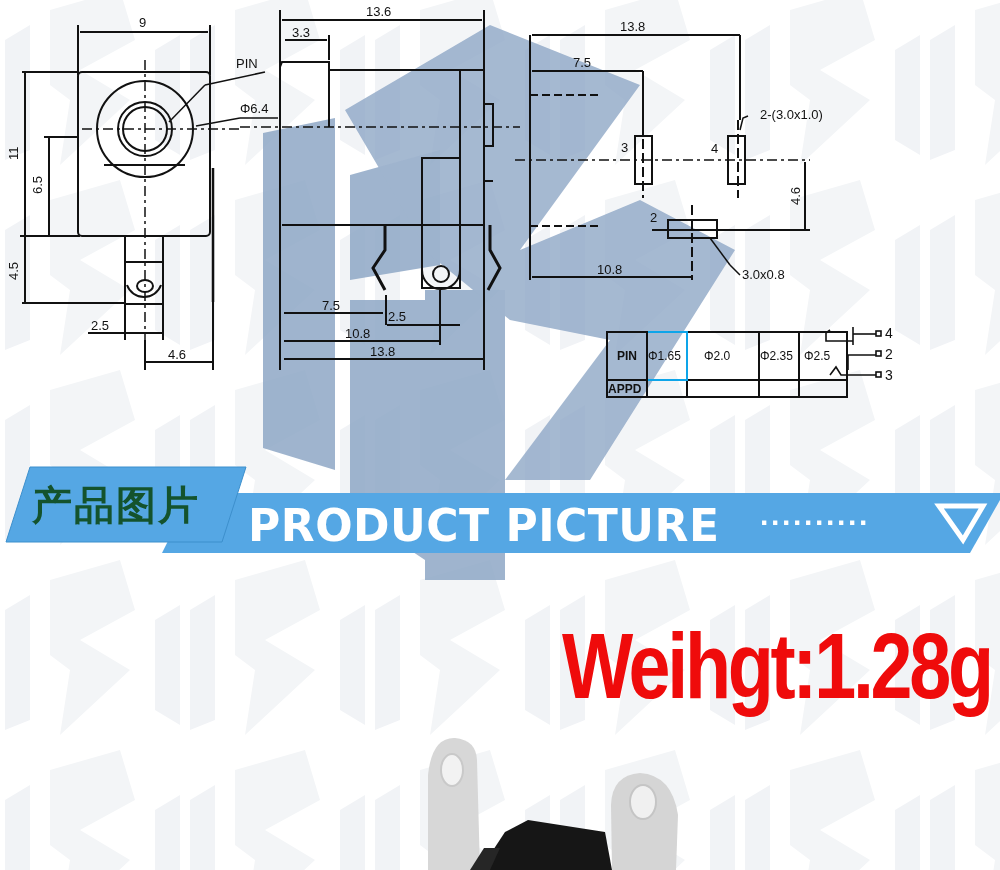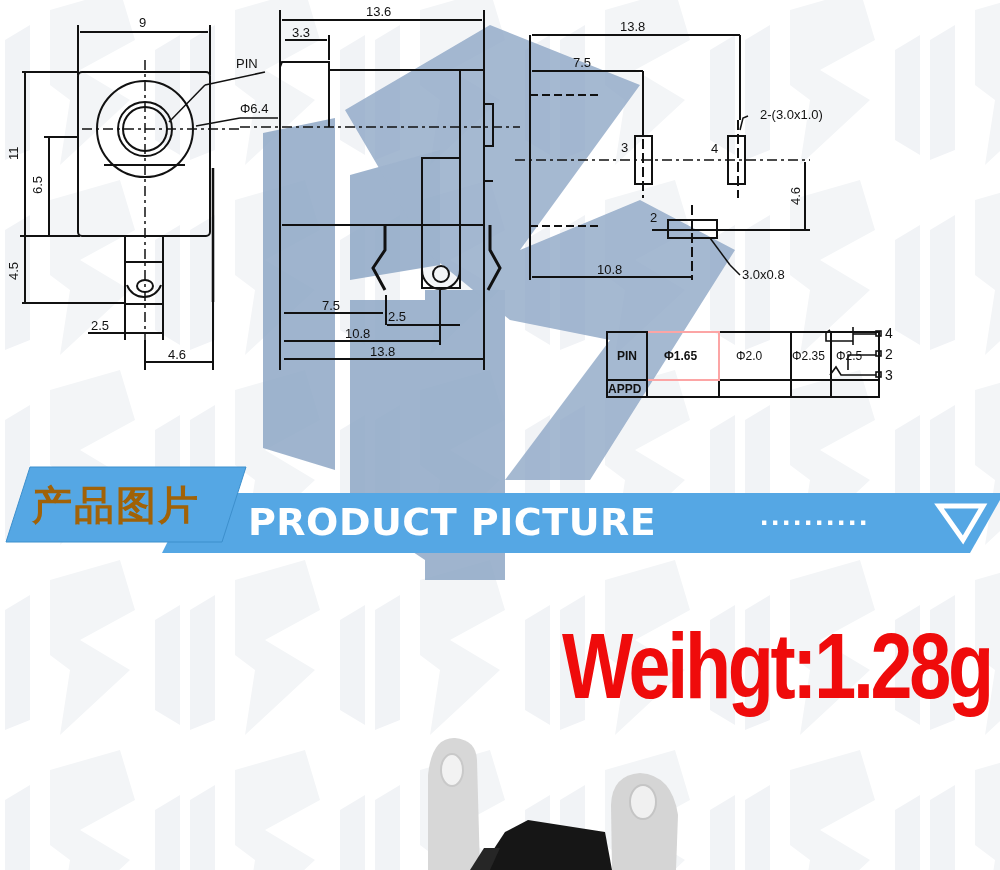--- a/index.html
+++ b/index.html
@@ -1,22 +1,22 @@
 <!DOCTYPE html>
 <html><head>
 <meta charset="utf-8">
 <style>
   html, body { margin:0; padding:0; }
   body { width:1000px; height:870px; position:relative; overflow:hidden; background:#ffffff;
          font-family:"Liberation Sans", sans-serif; }
   .layer { position:absolute; left:0; top:0; width:1000px; height:870px; }
   svg text { font-family:"Liberation Sans", sans-serif; }
-  .banner-cn { position:absolute; left:32px; top:478px; font-size:40px; color:#a16207; font-weight:bold; letter-spacing:2px;
+  .banner-cn { position:absolute; left:32px; top:478px; font-size:40px; color:#14532d; font-weight:bold; letter-spacing:2px;
                font-family:"DejaVu Sans", sans-serif; }
-  .banner-en { position:absolute; left:248px; top:500px; font-size:38px; color:#fff; font-weight:bold;
+  .banner-en { position:absolute; left:248px; top:500px; font-size:44px; color:#fff; font-weight:bold;
                font-family:"DejaVu Sans", sans-serif; letter-spacing:0.5px; }
   .banner-dots { position:absolute; left:760px; top:506px; font-size:30px; color:#fff; font-weight:bold; letter-spacing:1px; }
   .weight { position:absolute; left:562px; top:614px; font-size:92px; color:#ef0b0b; font-weight:bold;
             font-family:"Liberation Sans Narrow","Liberation Sans", sans-serif; letter-spacing:-4px;
             transform:scaleX(0.82); transform-origin:left top; white-space:nowrap; }
 </style>
 </head>
 <body>
 
 <svg class="layer" viewBox="0 0 1000 870">
@@ -171,21 +171,21 @@
       <text x="885" y="359" font-size="14">2</text>
       <text x="885" y="380" font-size="14">3</text>
     </g>
   </svg>
 </div>
 
 <table style="position:absolute;left:606px;top:331px;border-collapse:collapse;font-size:12px;font-weight:bold;color:#111;">
   <tbody>
       <tr>
     <td style="border:2px solid #111;width:38px;height:15px;text-align:center;padding:0;">PIN</td>
-    <td style="border:2px solid #fca5a5;width:38px;padding:16px;font-weight:bold;">Φ1.65</td>
+    <td style="border:2px solid #0ea5e9;width:38px;padding:0;font-weight:normal;">Φ1.65</td>
     <td style="border:2px solid #111;width:38px;padding:16px;font-weight:normal;">Φ2.0</td>
     <td style="border:2px solid #111;width:38px;padding:0;font-weight:normal;">Φ2.35</td>
     <td style="border:2px solid #111;width:38px;padding:4px;font-weight:normal;">Φ2.5</td>
   </tr>
   <tr>
     <td style="border:2px solid #111;height:15px;padding:0;margin-top:41px;">APPD</td>
     <td style="border:2px solid #111;"></td>
     <td style="border:2px solid #111;"></td>
     <td style="border:2px solid #111;"></td>
     <td style="border:2px solid #111;"></td>

